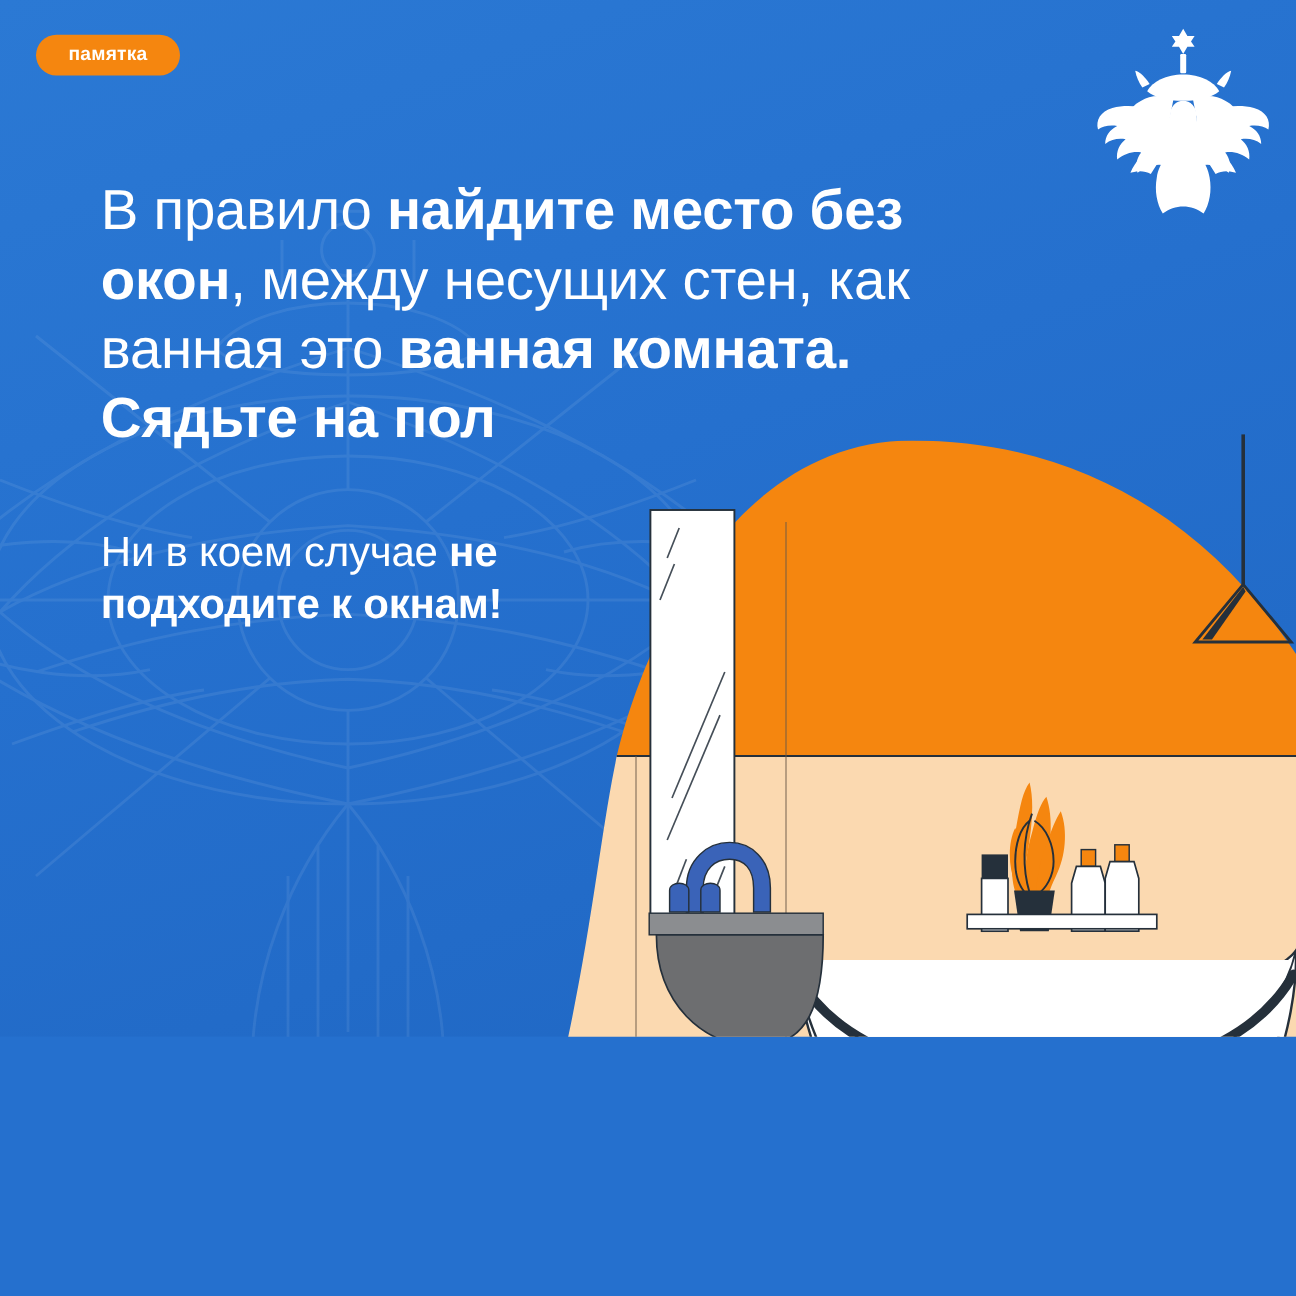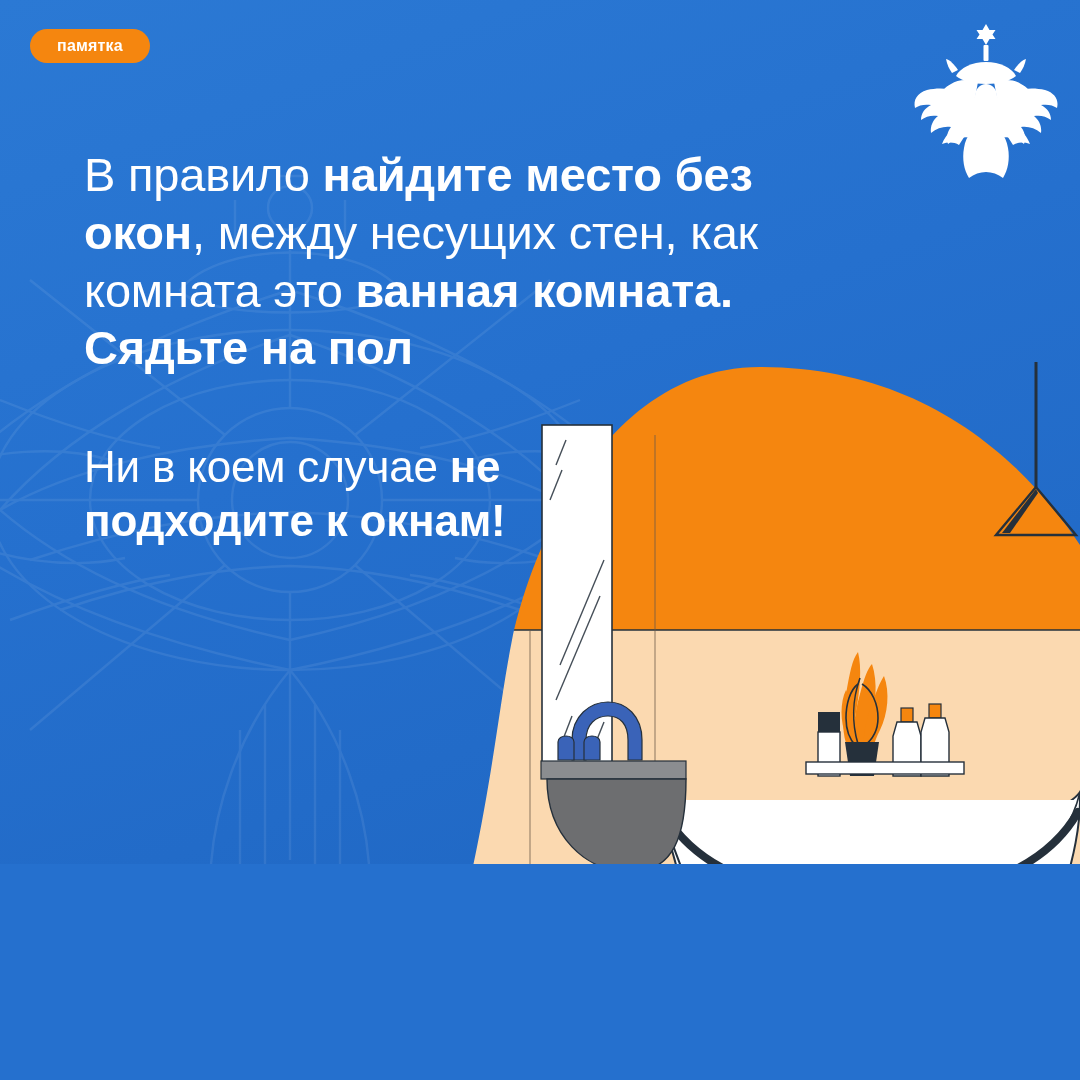--- a/index.html
+++ b/index.html
@@ -40,21 +40,21 @@
   .emblem{position:absolute;left:912px;top:22px;width:148px;height:162px;}
 
   
   .copy{position:absolute;left:84px;top:146px;width:730px;}
   .headline{
     color:#ffffff;font-size:47px;line-height:1.23;font-weight:400;
     letter-spacing:-.2px;margin:0;
   }
   .headline b{font-weight:700;}
   .subhead{
-    color:#ffffff;font-size:44px;line-height:1.22;font-weight:400;
+    color:#ffffff;font-size:35px;line-height:1.22;font-weight:400;
     margin:0;position:absolute;left:84px;top:440px;width:470px;
     letter-spacing:-.2px;
   }
   .subhead b{font-weight:700;}
 
   
   .illo{position:absolute;left:0;top:0;width:1080px;height:1080px;}
 </style>
 </head>
 <body>
@@ -254,21 +254,21 @@
       <path d="M586 872 L586 1060 C586 1060 600 1058 606 1044 C612 1028 610 1000 610 980 L610 872 Z" fill="#55575a"></path>
       <rect x="541" y="872" width="50" height="190" fill="#55575a" stroke="#25303b" stroke-width="1"></rect>
       <path d="M541 872 L541 1060 L606 1060 C614 1046 610 1010 610 980 L610 872 Z" fill="#55575a" stroke="#25303b" stroke-width="1.2"></path>
     </g>
 
     <line x1="430" y1="1058" x2="1080" y2="1058" stroke="#1a5aa8" stroke-width="2.4"></line>
   </svg>
 
   <div class="copy">
     <p class="headline">
-      <span>В правило </span><b>найдите место без окон</b><span>, между несущих стен, как комната это </span><b>ванная комната. Сядьте на пол</b>
+      <span>В правило </span><b>найдите место без окон</b><span>, между несущих стен, как ванная это </span><b>ванная комната. Сядьте на пол</b>
     </p>
   </div>
 
   <p class="subhead">
     <span>Ни в коем случае </span><b>не подходите к окнам!</b>
   </p>
 
 </div>
 
 </body></html>

